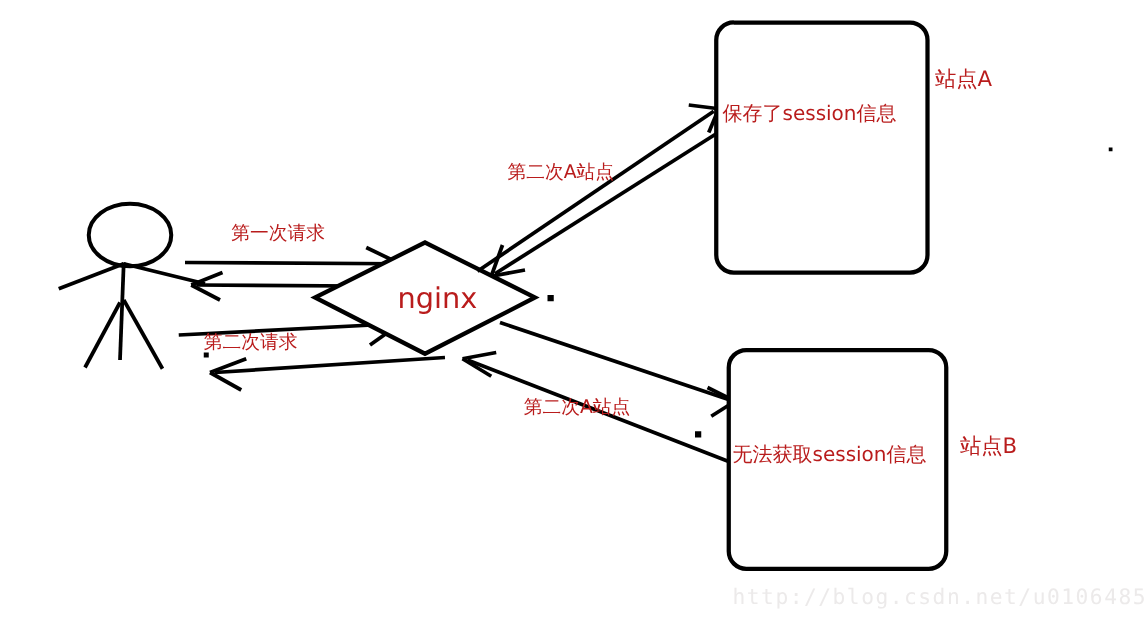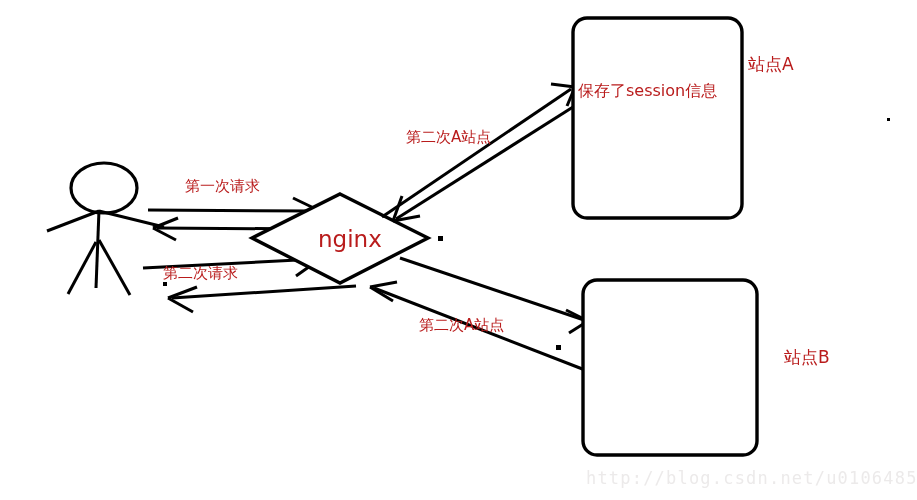--- a/index.html
+++ b/index.html
@@ -168,18 +168,19 @@
   <div class="lbl" style="left:163px; top:266px;">第二次请求</div>
 
   <div class="lbl" style="left:406px; top:130px;">第二次A站点</div>
 
   <div class="lbl" style="left:419px; top:318px;">第二次A站点</div>
 
   <div class="lbl lbl-box" style="left:578px; top:83px;">保存了session信息</div>
 
   <div class="lbl lbl-site" style="left:748px; top:56px;">站点A</div>
 
+  <div class="lbl lbl-box" style="left:586px; top:356px;">无法获取session信息</div>
 
-  <div class="lbl lbl-site" style="left:768px; top:349px;margin-left:16px;">站点B</div>
+  <div class="lbl lbl-site" style="left:768px; top:349px;">站点B</div>
 
   <div id="watermark">http://blog.csdn.net/u010648555</div>
 
 </div>
 
 </body></html>

